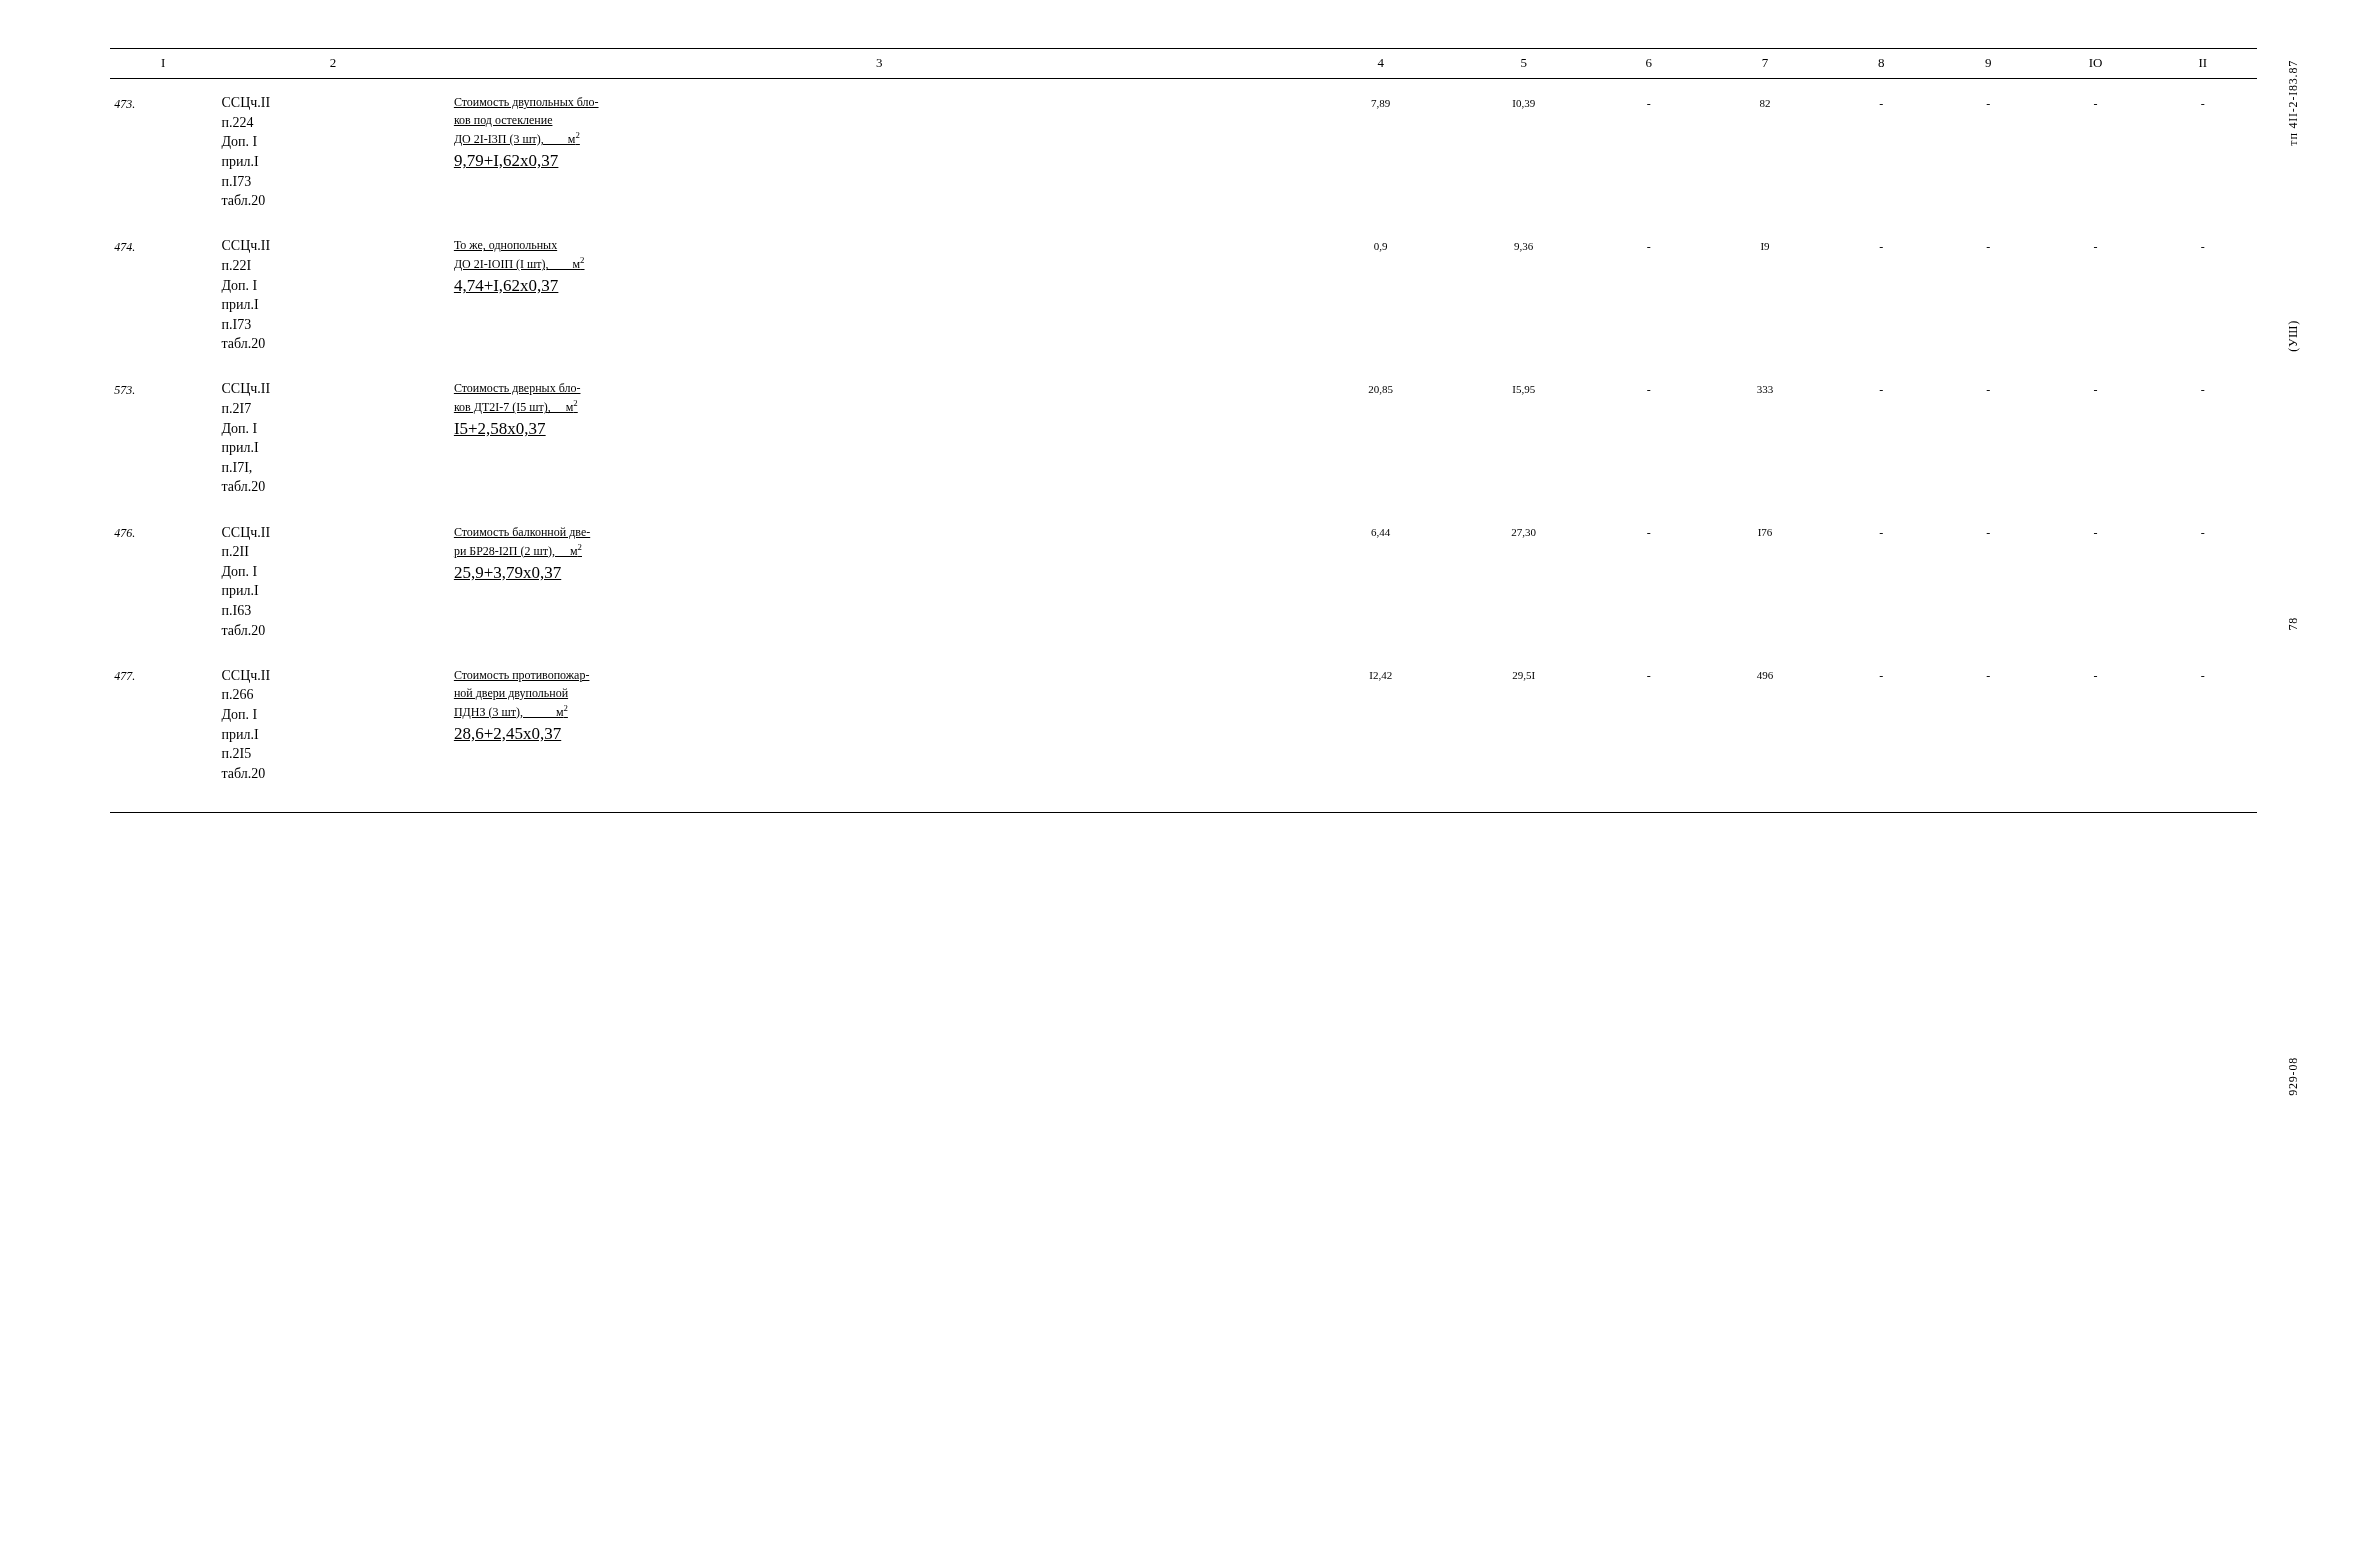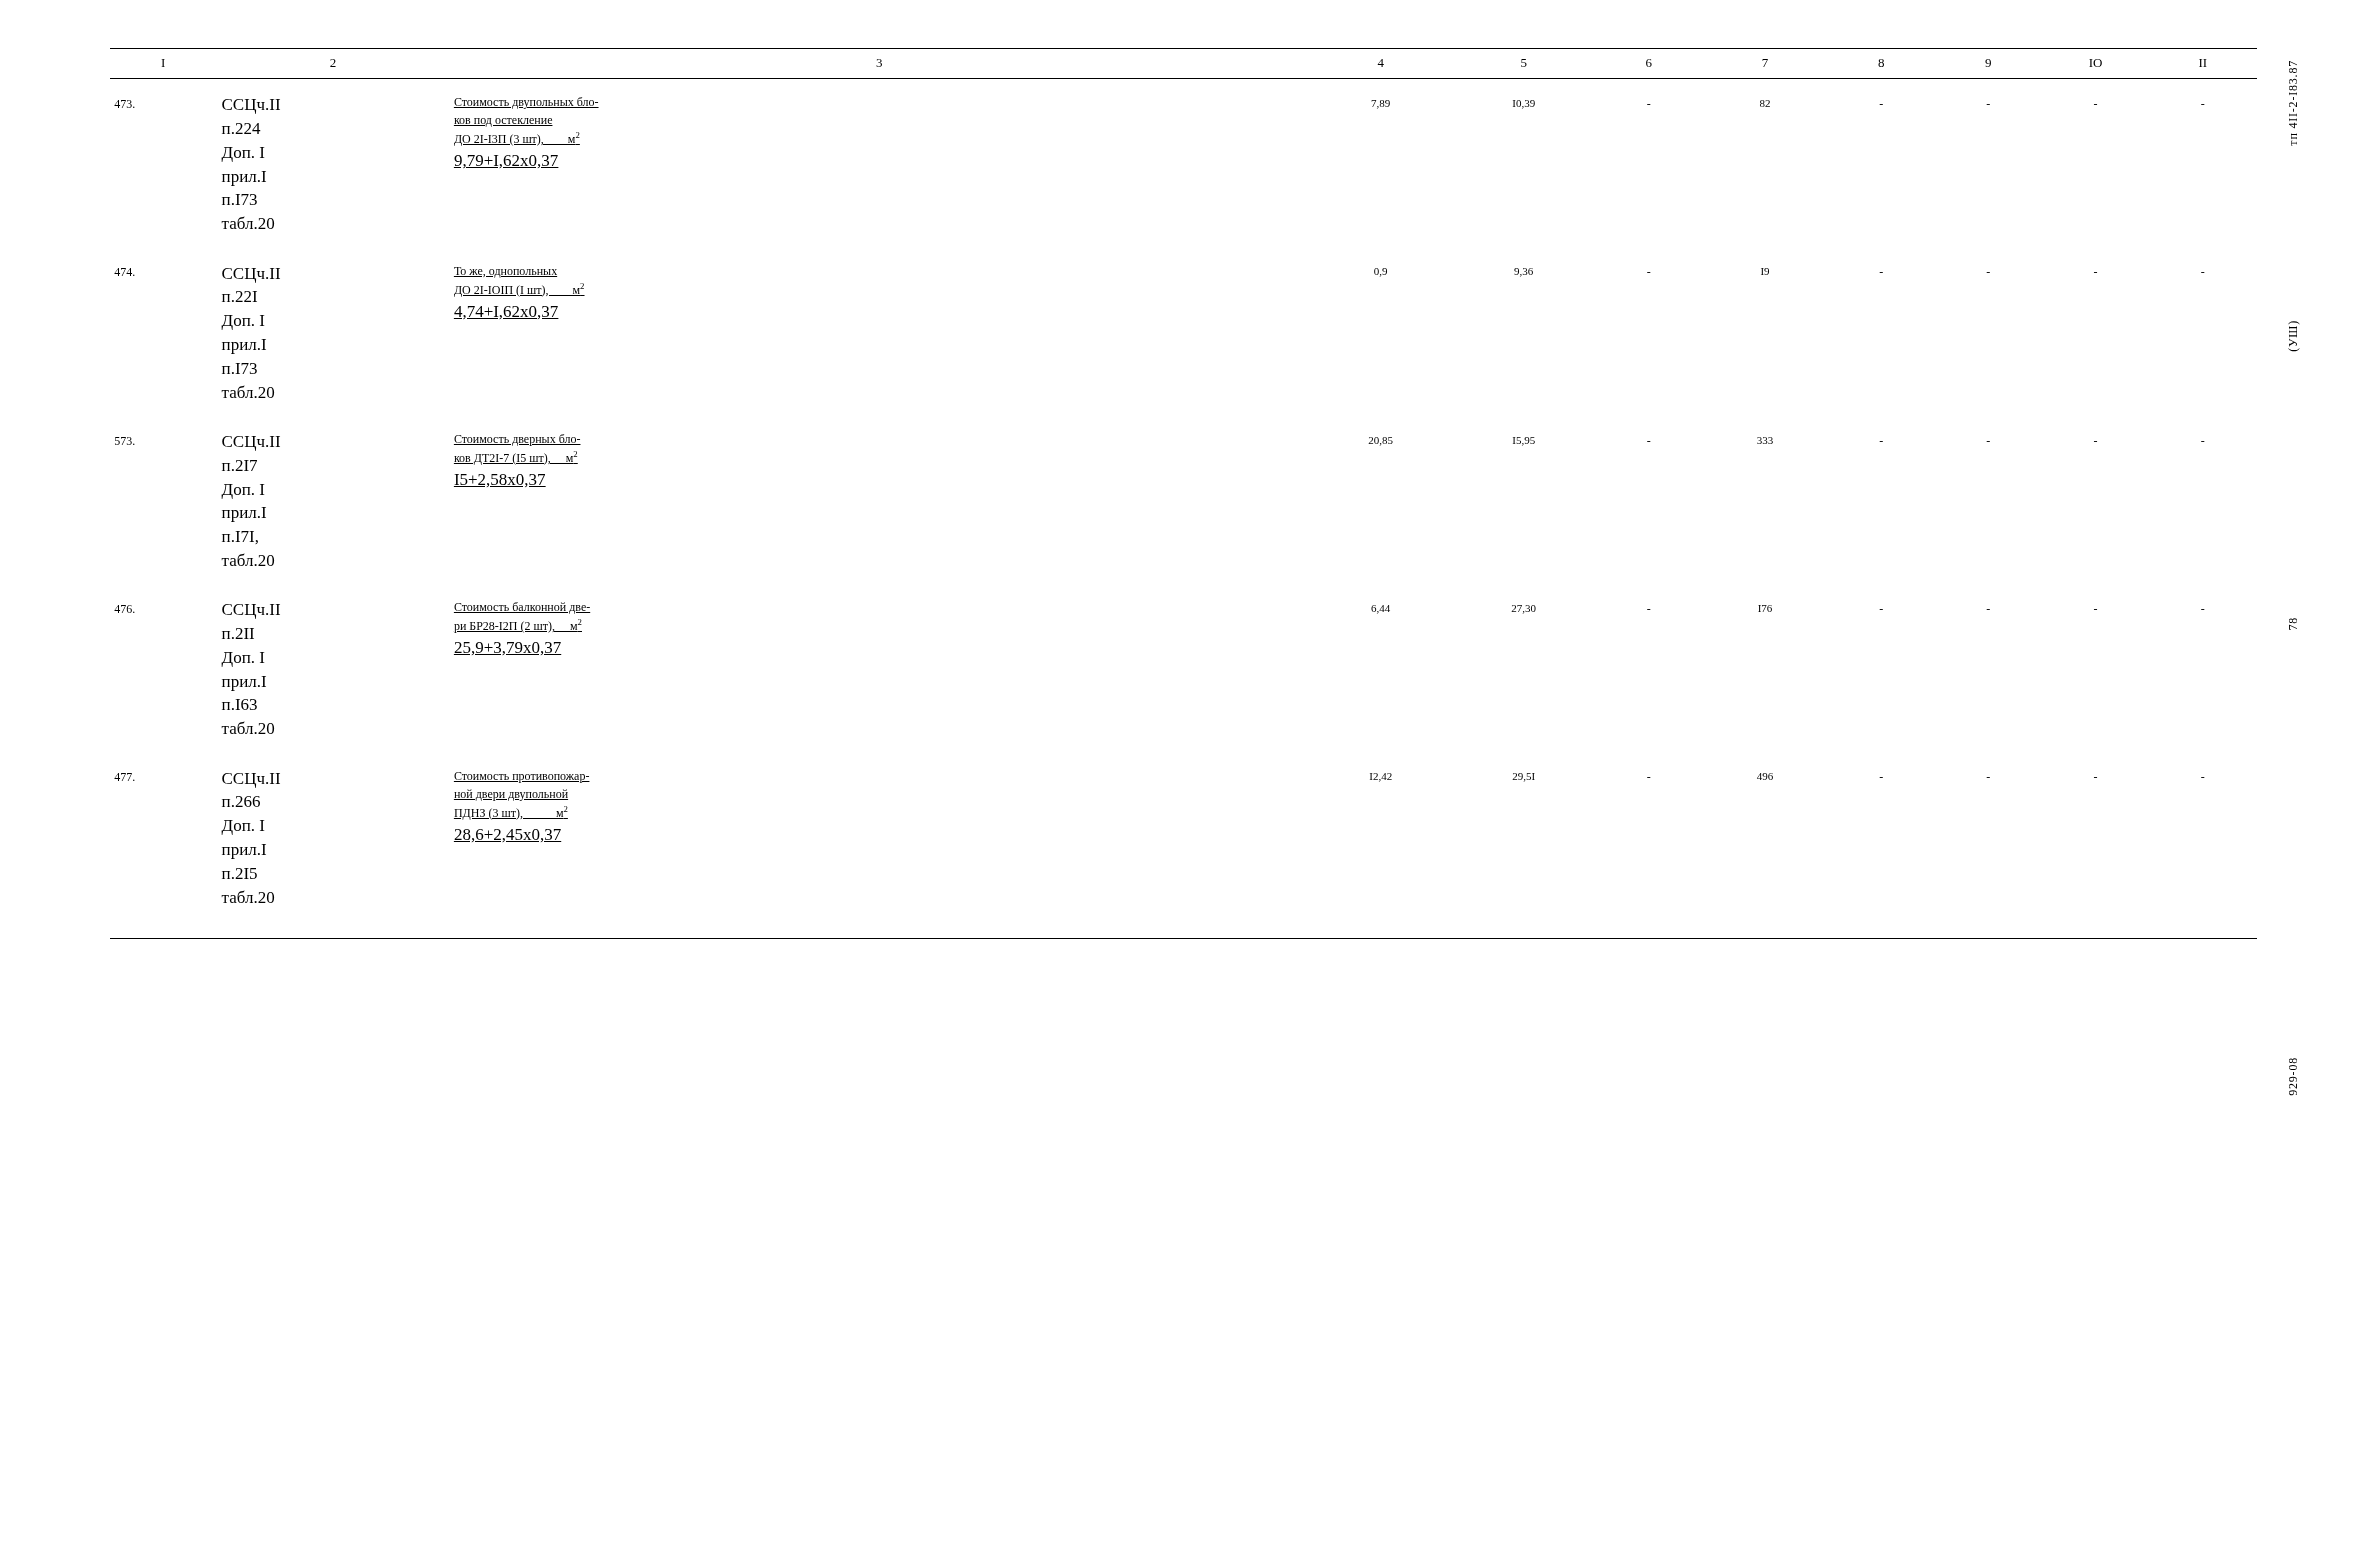--- a/index.html
+++ b/index.html
@@ -66,25 +66,26 @@
       vertical-align: top;
       font-size: 12px;
       line-height: 1.5;
     }
 
     .row-number {
       text-align: left;
       vertical-align: top;
       padding-top: 6.4px;
       font-size: 12px;
+      font-style: italic;
     }
 
     .col-ref {
       vertical-align: top;
-      font-size: 17px;
+      font-size: 14px;
       line-height: 1.4;
       margin-top: 48px;
     }
 
     .col-desc {
       vertical-align: top;
       font-size: 12px;
       line-height: 1.5;
       text-decoration: underline;
     }

